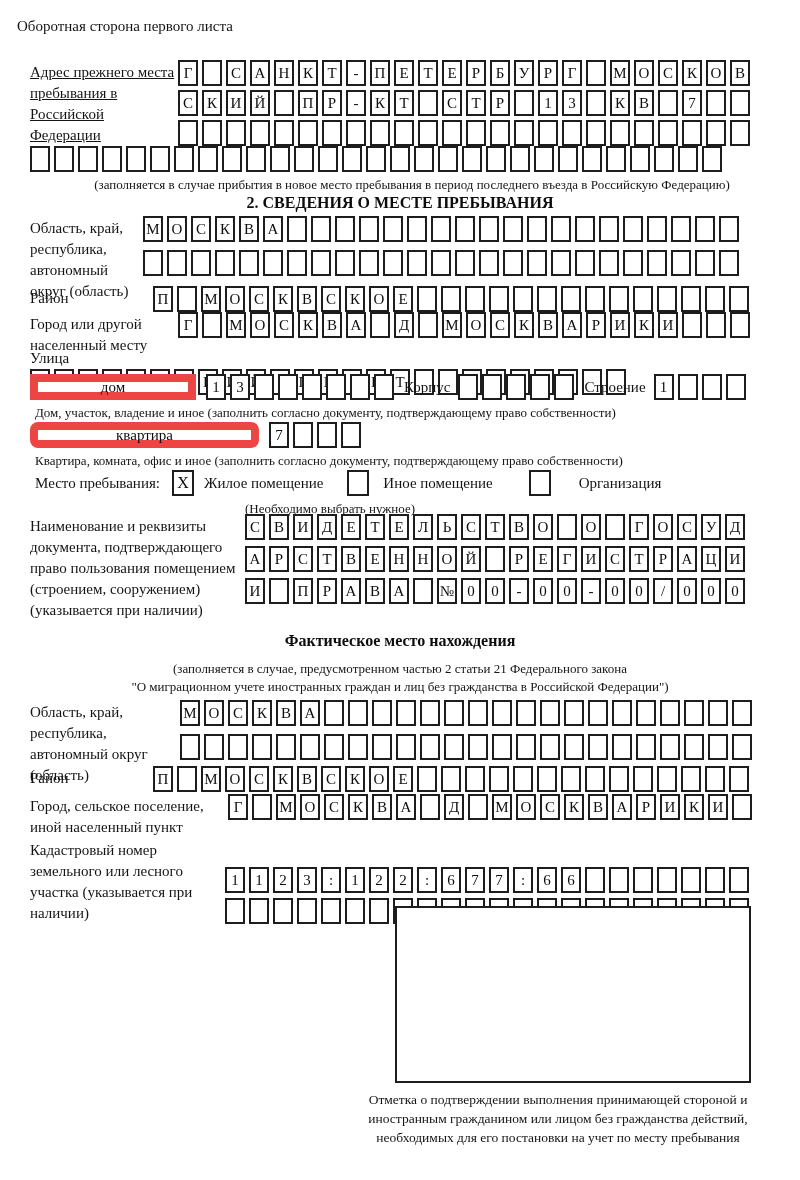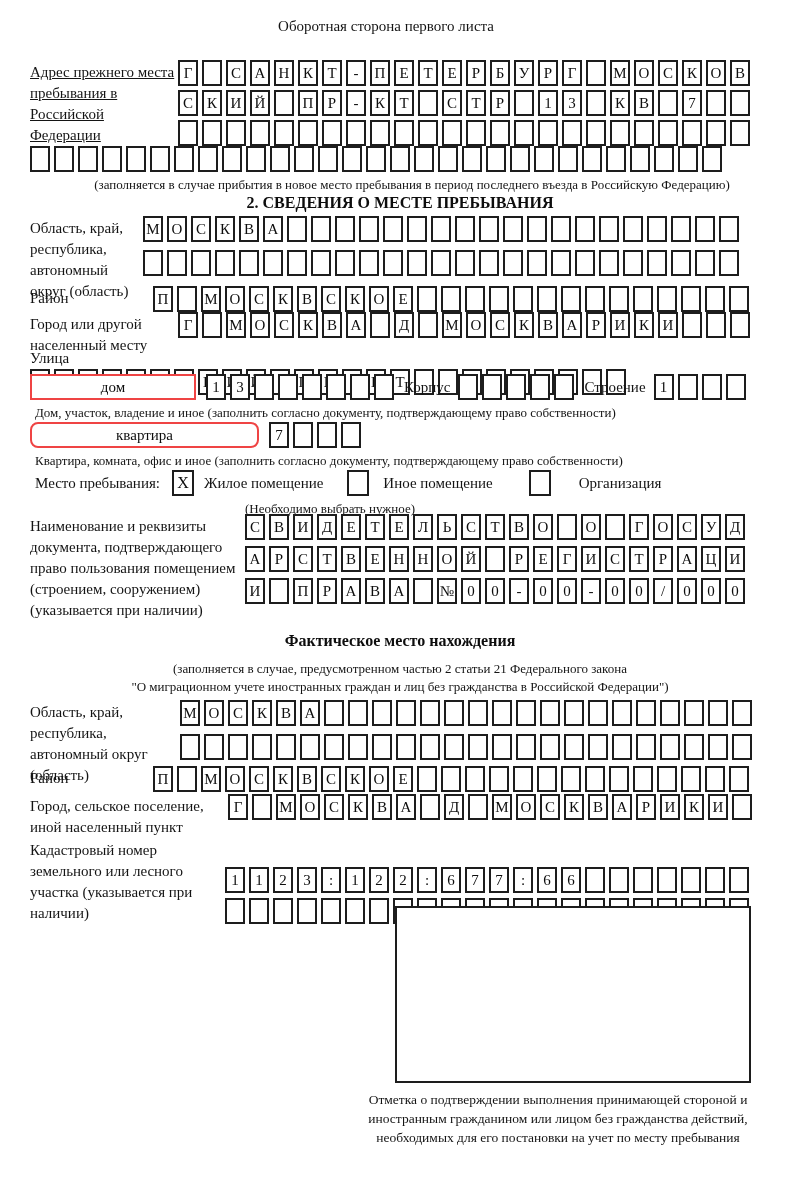--- a/index.html
+++ b/index.html
@@ -20,38 +20,38 @@
   .grid { display:flex; flex-wrap:nowrap; }
   .gridcol { display:flex; flex-direction:column; }
   .cell {
     width:20px; height:26px; flex:0 0 auto;
     border:2px solid #1d1d1d; margin-right:4px;
     display:inline-flex; align-items:center; justify-content:center;
     font-size:15px; line-height:1; background:#fff; color:#0d0d0d;
   }
   .rowgap { margin-bottom:4px; }
   .bigbox {
-    height:26px; border:2px solid #ef4444; background:#fff;
+    height:26px; border:8px solid #ef4444; background:#fff;
     display:inline-flex; align-items:center; justify-content:center;
     font-size:15px; color:#0d0d0d; flex:0 0 auto;
   }
   .checkbox {
     width:22px; height:26px; border:2px solid #1d1d1d; background:#fff;
     display:inline-flex; align-items:center; justify-content:center;
     font-size:16px; color:#0d0d0d; flex:0 0 auto;
   }
   .inline-lbl { font-size:15px; line-height:26px; color:#141414; white-space:nowrap; }
   .stampbox { border:2px solid #1d1d1d; background:#fff; }
 </style>
 </head>
 <body>
 
 <div class="page">
 
-  <div class="abs lbl" style="top:16px; left:17px; right:45px; text-align:center;">Оборотная сторона первого листа</div>
+  <div class="abs lbl" style="top:16px; left:17px; right:45px; text-align:left;">Оборотная сторона первого листа</div>
 
   <div class="abs frow" style="top:60px; left:30px;">
     <div class="lbl" style="width:148px; padding-top:2px;text-decoration:underline;">Адрес прежнего места пребывания в Российской Федерации</div>
     <div class="gridcol">
       <div class="grid rowgap">
           <span class="cell">Г</span>
           <span class="cell"></span>
           <span class="cell">С</span>
           <span class="cell">А</span>
           <span class="cell">Н</span>

